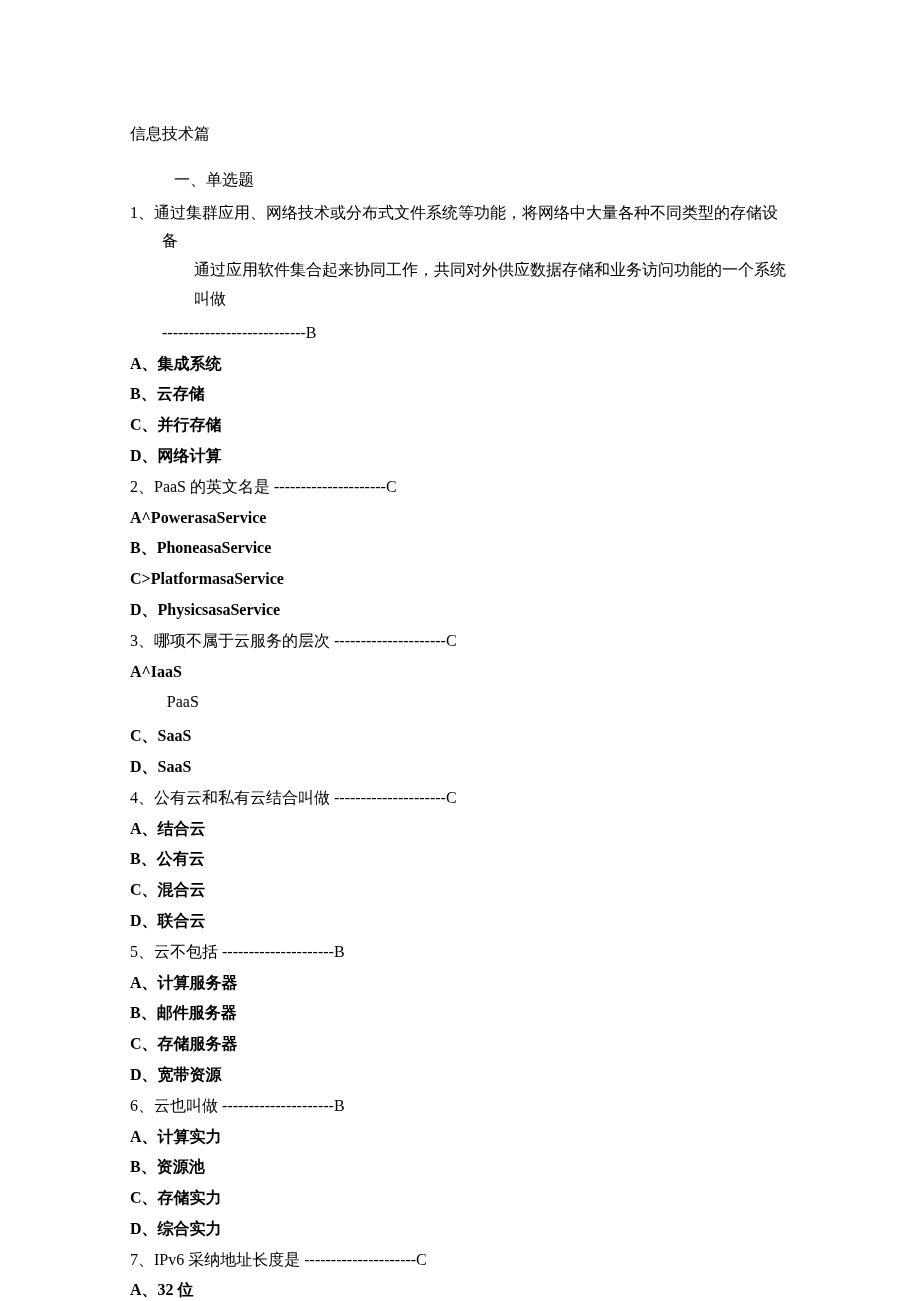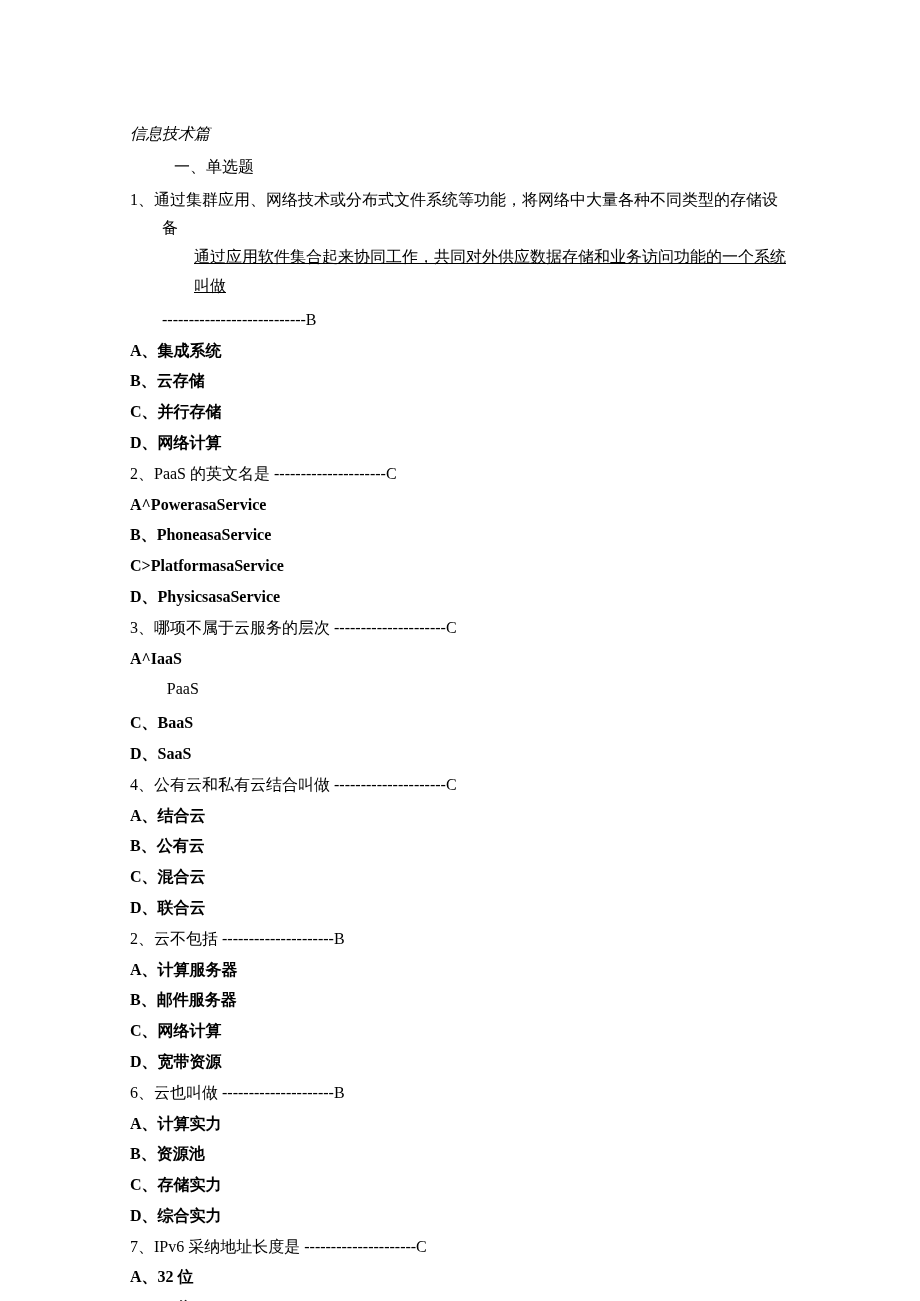--- a/index.html
+++ b/index.html
@@ -11,40 +11,38 @@
       width: 920px;
       height: 1301px;
       background: #ffffff;
       font-family: "SimSun", "宋体", serif;
       font-size: 16px;
       color: #000000;
       line-height: 1.8;
       padding: 120px 130px 60px 130px;
     }
     .doc-title {
-      margin-bottom: 4px;
-      font-style: italic;
+      margin-bottom: 17px;
     }
     .section-title {
       margin-bottom: 4px;
       margin-left: 44px;
     }
     .question-stem {
       margin-bottom: 2px;
     }
     .question-stem-hanging {
       padding-left: 2em;
       text-indent: -2em;
       margin-bottom: 5px;
     }
     .question-stem-hanging .cont-line {
       display: block;
       padding-left: 2em;
       text-indent: 0;
-      text-decoration: underline;
     }
     .answer-line {
       padding-left: 2em;
       margin-bottom: 2px;
     }
     .option {
       margin-bottom: 2px;
       font-weight: bold;
     }
     .option-indent {
@@ -70,33 +68,33 @@
 
 <div class="question-stem">2、PaaS 的英文名是 ---------------------C</div>
 <div class="option">A^PowerasaService</div>
 <div class="option">B、PhoneasaService</div>
 <div class="option">C&gt;PlatformasaService</div>
 <div class="option">D、PhysicsasaService</div>
 
 <div class="question-stem">3、哪项不属于云服务的层次 ---------------------C</div>
 <div class="option">A^IaaS</div>
 <div class="option-indent">PaaS</div>
-<div class="option">C、BaaS</div>
+<div class="option">C、SaaS</div>
 <div class="option">D、SaaS</div>
 
 <div class="question-stem">4、公有云和私有云结合叫做 ---------------------C</div>
 <div class="option">A、结合云</div>
 <div class="option">B、公有云</div>
 <div class="option">C、混合云</div>
 <div class="option">D、联合云</div>
 
-<div class="question-stem">2、云不包括 ---------------------B</div>
+<div class="question-stem">5、云不包括 ---------------------B</div>
 <div class="option">A、计算服务器</div>
 <div class="option">B、邮件服务器</div>
-<div class="option">C、网络计算</div>
+<div class="option">C、存储服务器</div>
 <div class="option">D、宽带资源</div>
 
 <div class="question-stem">6、云也叫做 ---------------------B</div>
 <div class="option">A、计算实力</div>
 <div class="option">B、资源池</div>
 <div class="option">C、存储实力</div>
 <div class="option">D、综合实力</div>
 
 <div class="question-stem">7、IPv6 采纳地址长度是 ---------------------C</div>
 <div class="option">A、32 位</div>

